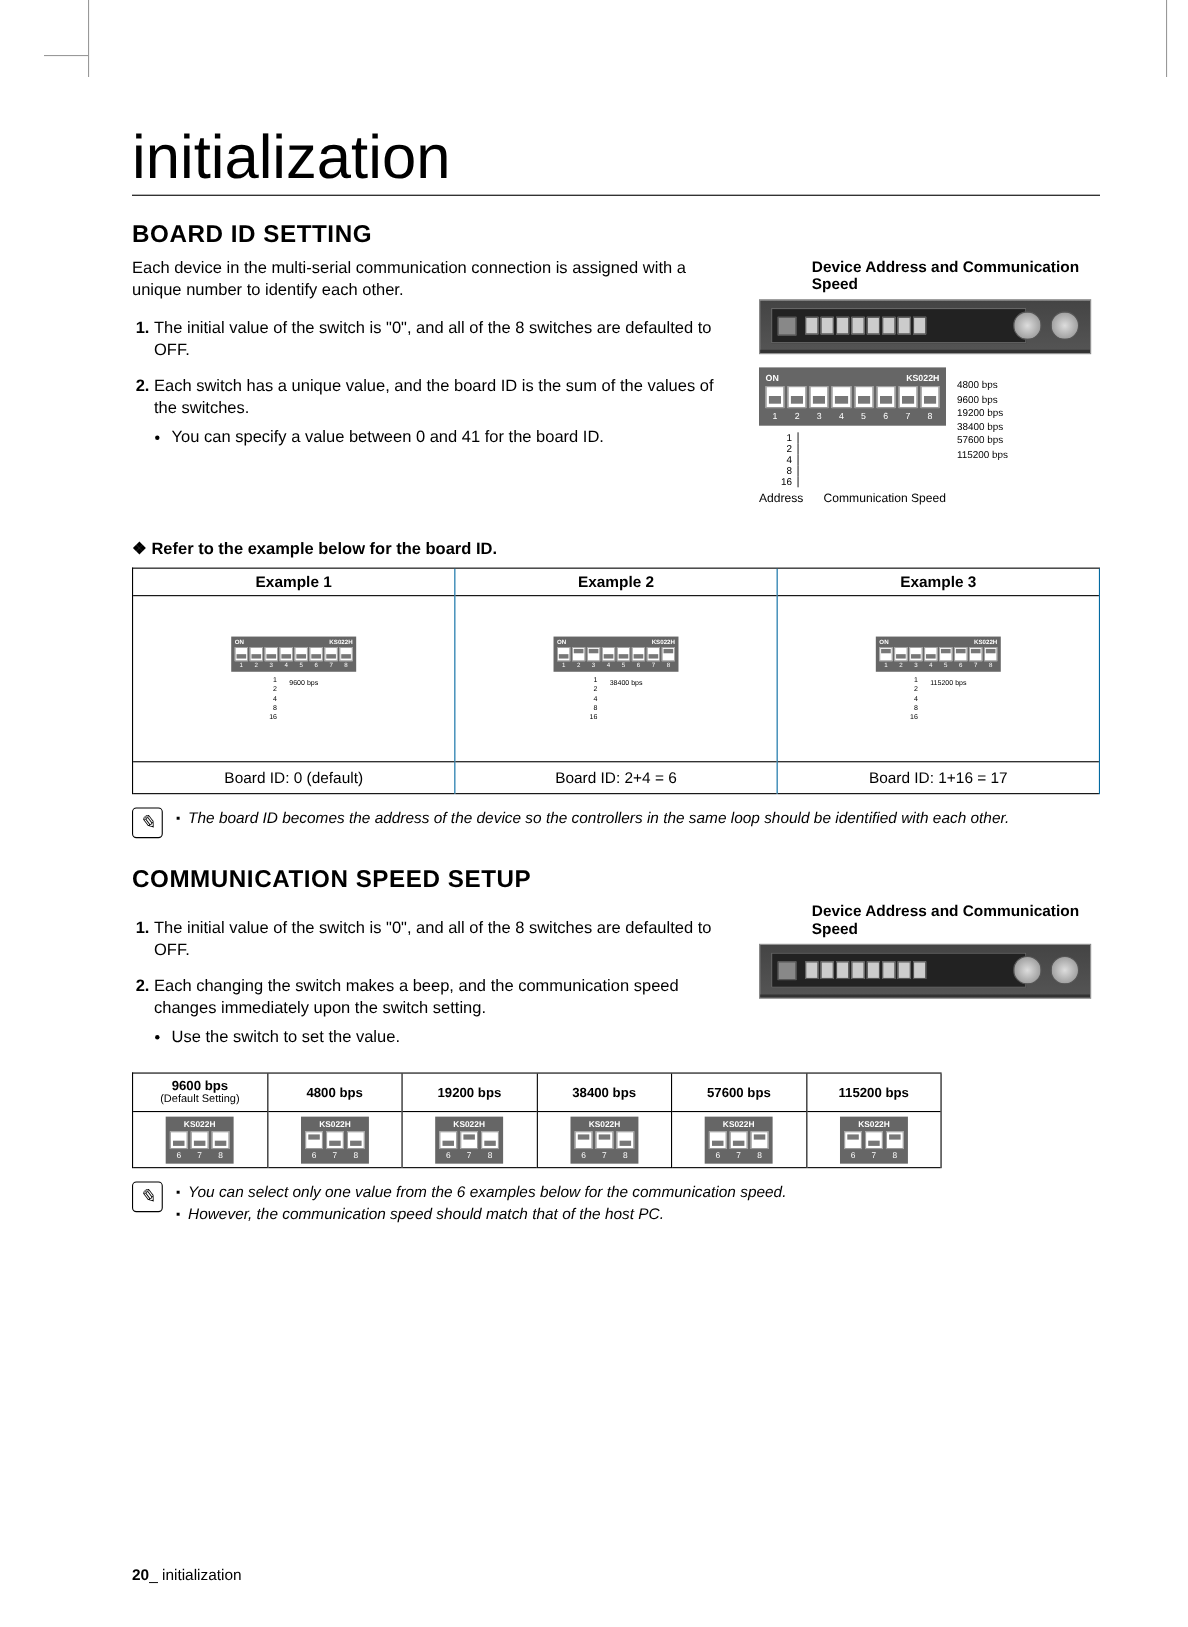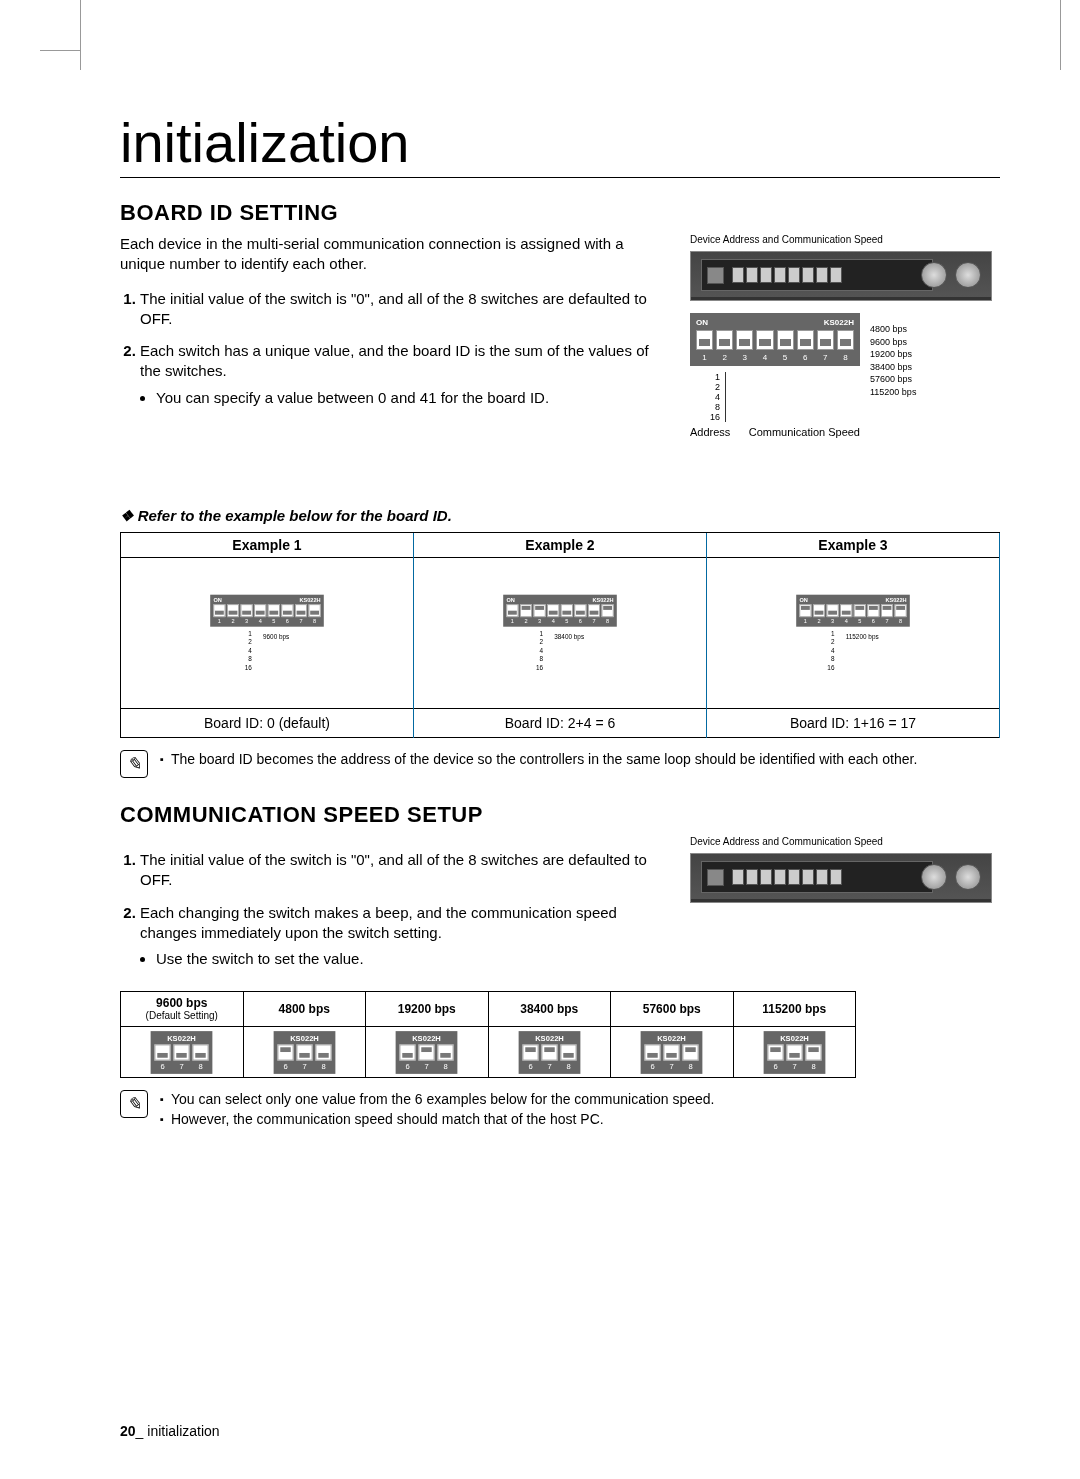--- a/index.html
+++ b/index.html
@@ -80,23 +80,24 @@
   ol.numbered > li::marker {
     font-weight: bold;
   }
   ul.bullets {
     list-style: disc;
     padding-left: 16px;
     margin: 6px 0;
     font-size: 15px;
   }
   .right-caption {
-    font-weight: normal;
-    font-size: 10px;
+    font-weight: bold;
+    font-size: 14px;
     margin-bottom: 6px;
+    margin-left: 48px;
   }
   
   .dip-photo {
     width: 300px;
     height: 48px;
     background: linear-gradient(#444,#555);
     border: 1px solid #888;
     position: relative;
     box-shadow: inset 0 -3px 0 #333;
   }
@@ -193,24 +194,22 @@
   .address-block .row { display:flex; }
   .address-block .val { width: 30px; text-align: right; padding-right: 5px; border-right: 1px solid #333; }
   .sub-captions {
     display: flex;
     justify-content: space-between;
     font-size: 11px;
     margin-top: 4px;
     text-align: right;
   }
   .refer-line {
-    margin-top: 16px;
     font-size: 15px;
     font-weight: bold;
-    font-style: italic;
   }
   .refer-line::before {
     content: "❖ ";
   }
   
   .example-table {
     display: flex;
     border-top: 1px solid #000;
     border-left: 1px solid #000;
     margin-top: 6px;
@@ -297,20 +296,21 @@
     align-items: center;
     justify-content: center;
     font-size: 18px;
     font-style: italic;
     font-family: Georgia, serif;
   }
   .note-text {
     font-size: 14px;
     line-height: 1.4;
     flex: 1;
+    font-style: italic;
   }
   .note-text .bullet-line::before {
     content: "▪ ";
     font-size: 11px;
     vertical-align: 1px;
     margin-right: 4px;
   }
   
   .speed-table {
     display:flex;

